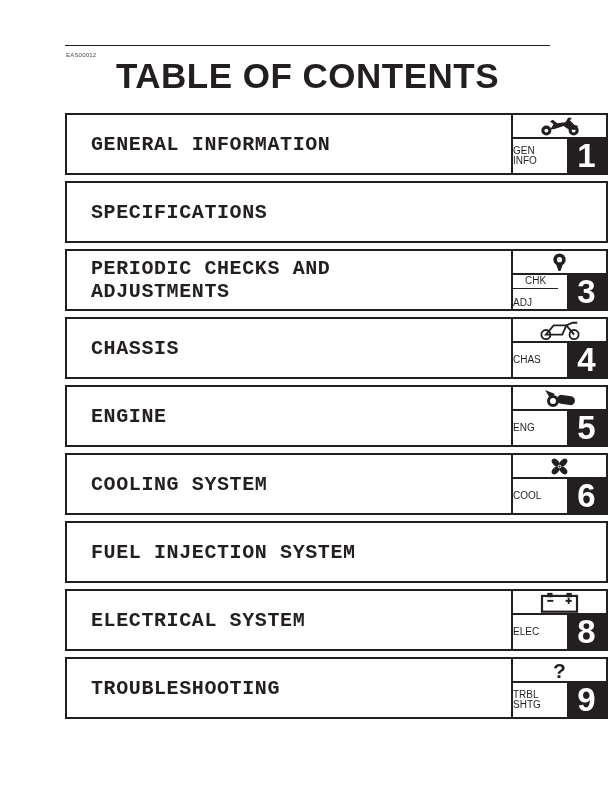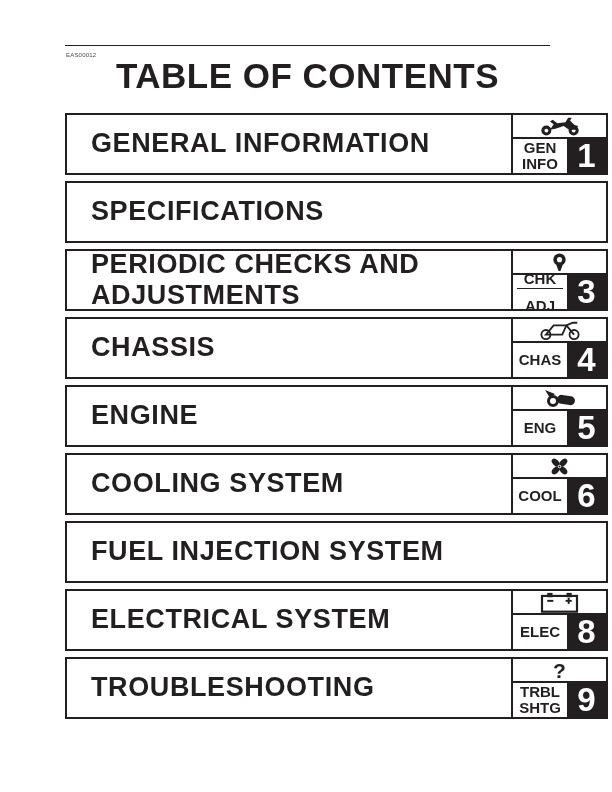--- a/index.html
+++ b/index.html
@@ -32,37 +32,37 @@
     box-sizing: border-box;
     height: 62px; margin-bottom: 6px;
     border: 2px solid #231f20;
     display: flex; background: #ffffff;
   }
   .row-left {
     flex: 1; display: flex; align-items: center;
     padding-left: 24px; overflow: hidden;
   }
   .section-title {
-    font-size: 27px; font-weight: bold; letter-spacing: 0.6px;
-    line-height: 1.15; white-space: pre-line;
+    font-size: 20px; font-weight: bold; letter-spacing: 0.6px;
+    line-height: 1.15; white-space: pre-line; font-family: Liberation Mono, monospace;
   }
   .chapter-tab {
     width: 93px; border-left: 2px solid #231f20;
     display: flex; flex-direction: column;
   }
   .tab-icon {
     height: 22px; border-bottom: 2px solid #231f20;
     display: flex; align-items: center; justify-content: center;
     overflow: hidden;
   }
   .tab-bottom { flex: 1; display: flex; min-height: 0; }
   .chapter-abbr {
     flex: 1; display: flex; flex-direction: column;
-    align-items: center; justify-content: center;
-    font-size: 15px; font-weight: bold; line-height: 1.05;
+    align-items: flex-start; justify-content: center;
+    font-size: 10px; font-weight: normal; line-height: 1.05;
     overflow: hidden;
   }
   .abbr-line { text-align: center; }
   .abbr-line.divided {
     width: 84%;
     border-bottom: 1.5px solid #231f20;
     padding-bottom: 1px; margin-bottom: 9px;
   }
   .chapter-number {
     width: 39px; background: #231f20; color: #ffffff;

